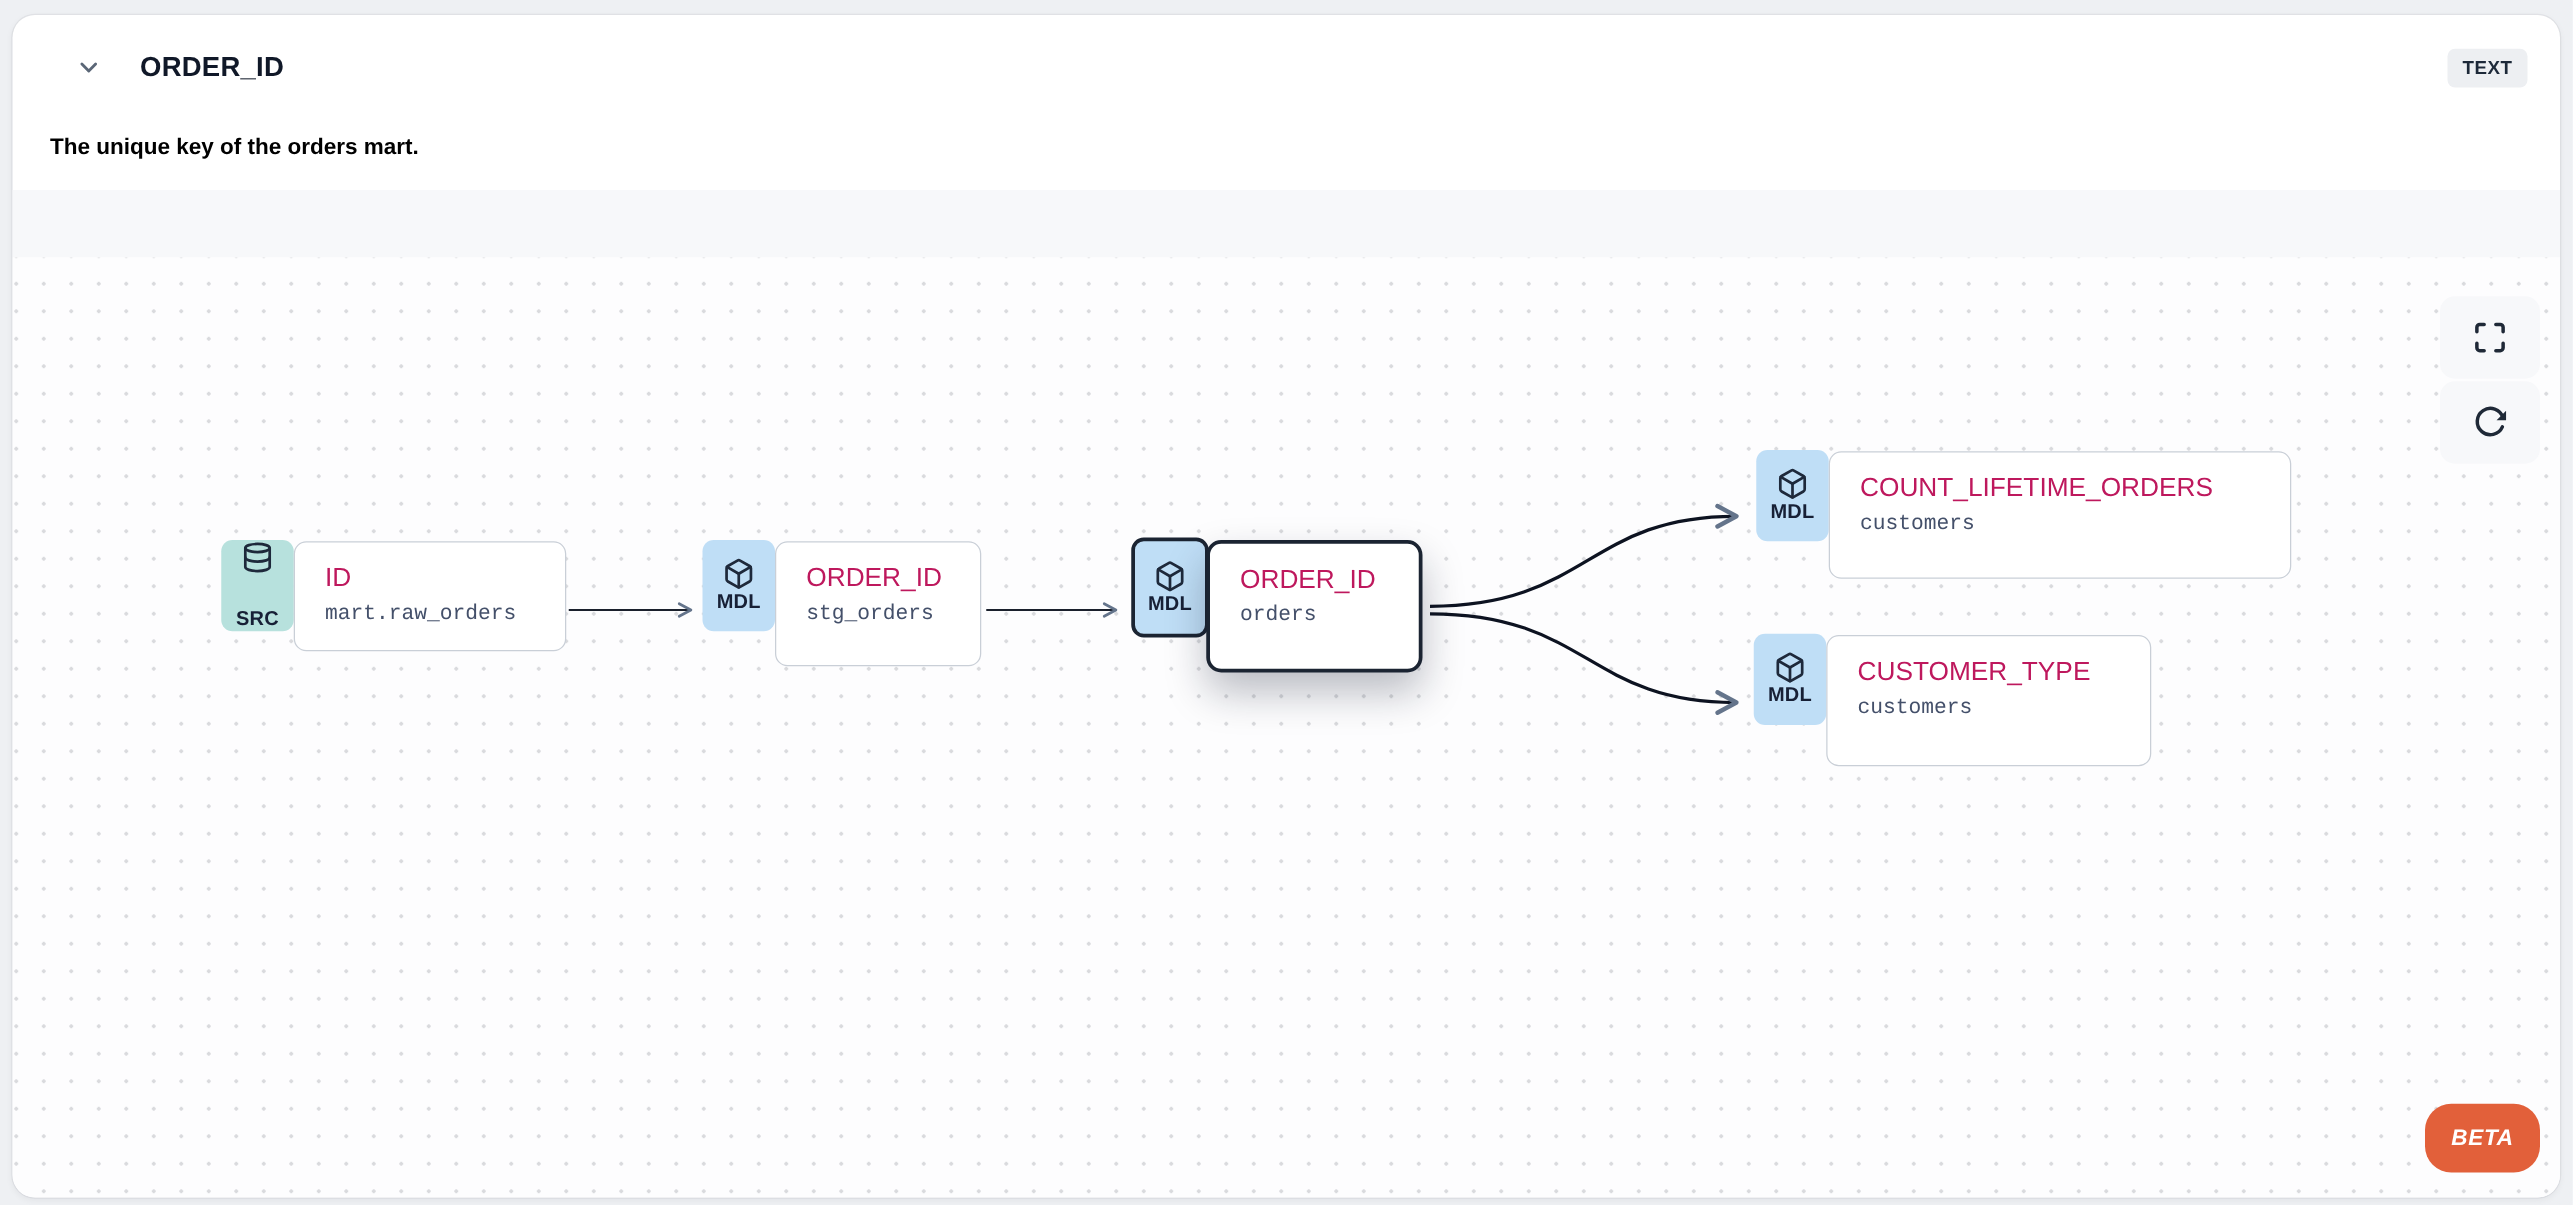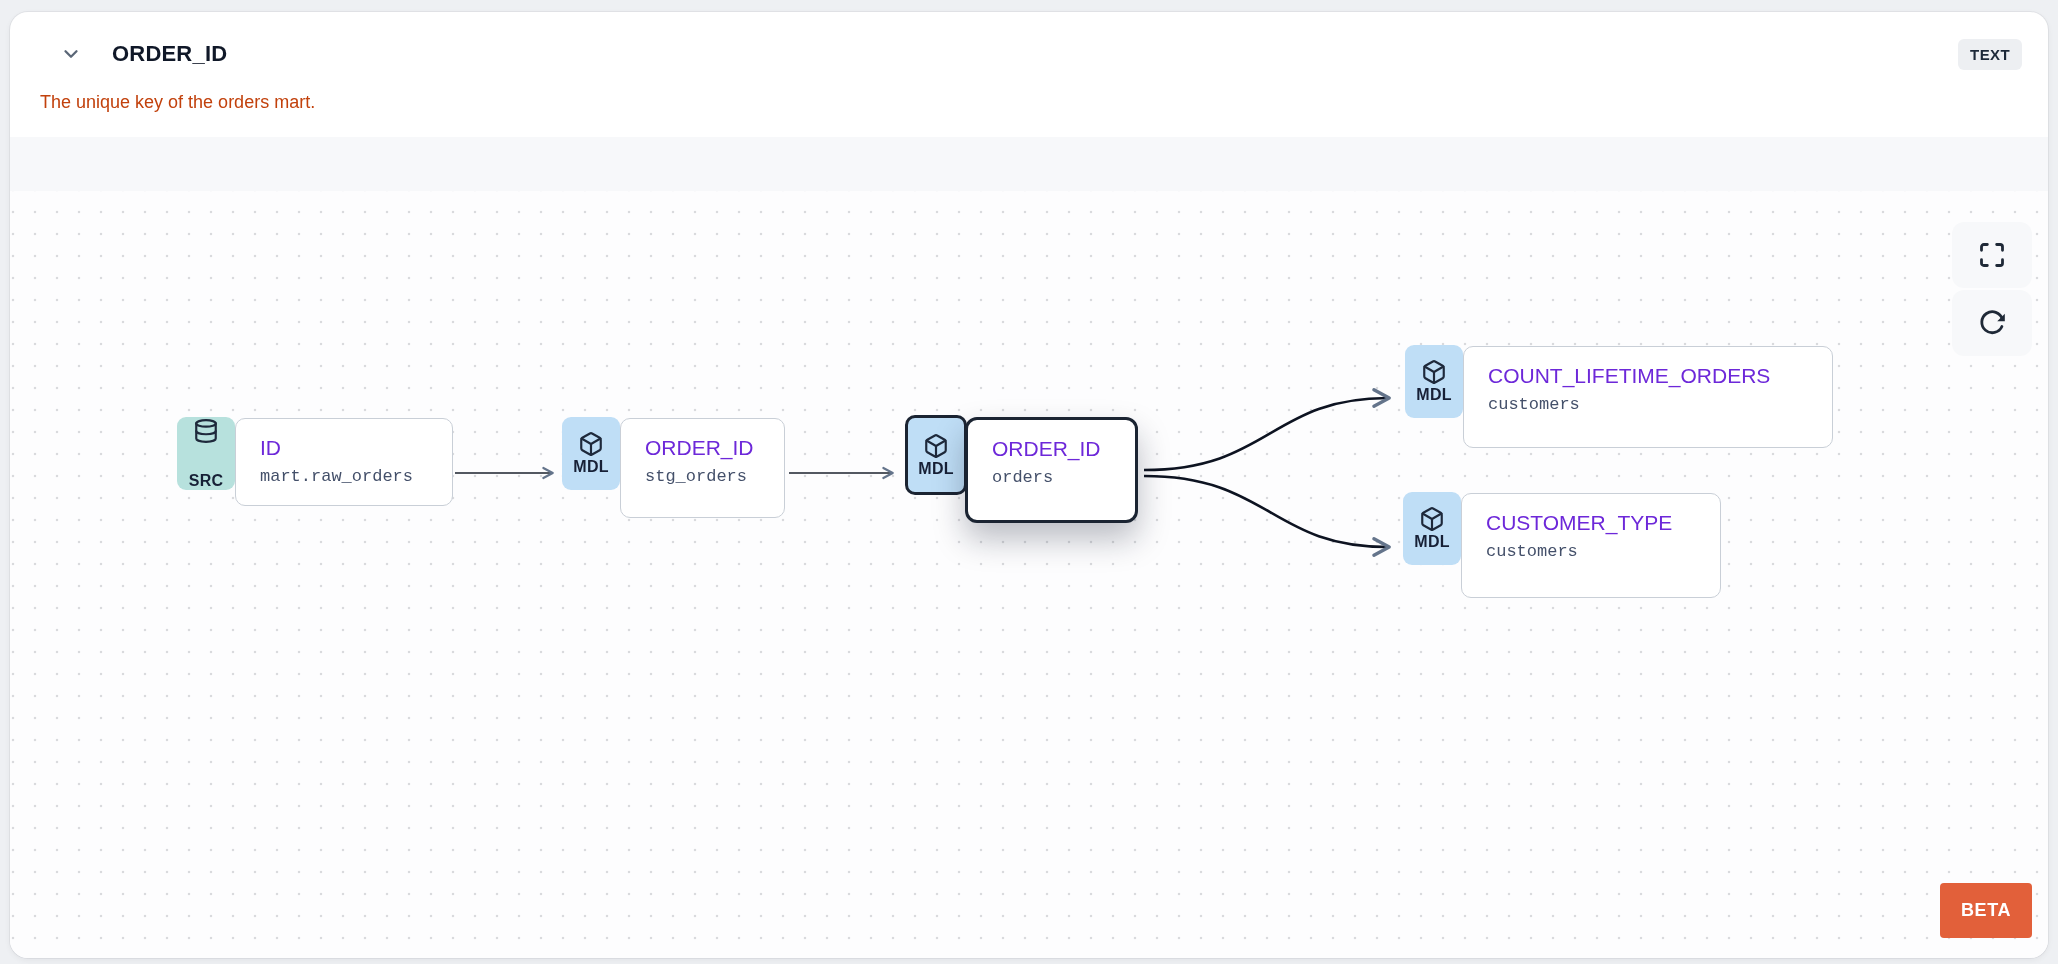--- a/index.html
+++ b/index.html
@@ -16,21 +16,21 @@
   
   .header { height:60px; margin-top:12px; display:flex; align-items:center;
             padding:0 26px 0 46px; flex:0 0 auto; }
   .chev-btn { width:30px; height:30px; border:none; background:transparent;
               display:flex; align-items:center; justify-content:center; cursor:pointer; }
   .page-title { margin-left:26px; font-size:22px; font-weight:700; color:#101828; letter-spacing:.2px; }
   .spacer { flex:1; }
   .type-badge { background:#edeff2; color:#1d2939; font-size:15px; font-weight:700;
                 letter-spacing:.4px; padding:7px 12px; border-radius:6px; }
 
-  .description { margin:8px 0 24px 30px; font-size:18px; color:#c2410c; flex:0 0 auto; }
+  .description { margin:23px 0 24px 30px; font-size:18px; color:#000000; flex:0 0 auto;font-weight:bold; }
 
   
   .tests { background:#f7f8fa; padding:24px 30px 30px 38px; flex:0 0 auto; }
   .test-row { display:flex; align-items:center; margin-bottom:34px; }
   .test-row:last-child { margin-bottom:0; }
   .check { width:22px; height:22px; margin-right:14px; flex:0 0 auto; }
   .test-link { font-size:16px; font-weight:600; color:#2b6f63; text-decoration:underline;
                text-underline-offset:5px; text-decoration-thickness:1.5px; letter-spacing:.3px; }
 
   
@@ -48,21 +48,21 @@
             border-radius:9px; display:flex; flex-direction:column;
             align-items:center; justify-content:center; gap:1px; z-index:1; }
   .nbadge.teal { background:#b7e1dd;gap:28px; }
   .nbadge.blue { background:#bfdef6; }
   .ntag { font-size:16px; font-weight:700; color:#172036; letter-spacing:.2px; }
   .nicon { width:26px; height:26px; stroke:#1e293b; stroke-width:2; fill:none;
            stroke-linecap:round; stroke-linejoin:round; }
   .ncard { position:absolute; left:58px; top:1px; background:#ffffff;
            border:1px solid #c9cfd7; border-radius:10px; z-index:2;
            padding:17px 24px; display:flex; flex-direction:column; gap:7px; }
-  .ntitle { font-size:21px; font-weight:500; color:#6d28d9; white-space:nowrap; }
+  .ntitle { font-size:21px; font-weight:500; color:#be185d; white-space:nowrap; }
   .nsub   { font-size:17px; font-weight:400; color:#44506a; white-space:nowrap;font-family:Liberation Mono, monospace; }
 
   
   .n0 { left:167px; top:226px; }  .n0 .ncard { width:218px; height:88px; }
   .n1 { left:552px; top:226px; }  .n1 .ncard { width:165px; height:100px; }
   .n2 { left:895px; top:224px; }
   .n2 .nbadge { width:62px; height:80px; border:3px solid #1b2432; border-radius:10px; }
   .n2 .ncard  { left:60px; top:2px; width:173px; height:106px; border:3px solid #1b2432;
                 border-radius:12px; box-shadow:0 16px 32px rgba(15,23,42,.28); }
   .n3 { left:1395px; top:154px; } .n3 .ncard { width:370px; height:102px; }
@@ -71,23 +71,23 @@
   
   .controls { position:absolute; top:31px; right:16px; display:flex;
               flex-direction:column; gap:2px; }
   .ctrl-btn { width:80px; height:66px; border:none; border-radius:12px;
               background:#f7f8fa; display:flex; align-items:center;
               justify-content:center; cursor:pointer; }
   .ctrl-icon { width:28px; height:28px; stroke:#1f2937; stroke-width:2.4; fill:none;
                stroke-linecap:round; stroke-linejoin:round; }
 
   .beta-badge { position:absolute; right:16px; bottom:20px; width:92px; height:55px;
-                background:#e2603a; color:#ffffff; border-radius:4px;
+                background:#e2603a; color:#ffffff; border-radius:21px;
                 display:flex; align-items:center; justify-content:center;
-                font-size:18px; font-weight:700; letter-spacing:.6px; }
+                font-size:18px; font-weight:700; letter-spacing:.6px;font-style:italic; }
 </style>
 </head>
 <body>
 
 <div class="app-card">
 
   <div class="header">
     <button class="chev-btn">
       <svg width="22" height="22" viewBox="0 0 24 24" fill="none" stroke="#5b6777" stroke-width="2.5" stroke-linecap="round" stroke-linejoin="round">
         <polyline points="6 9 12 15 18 9"></polyline>

